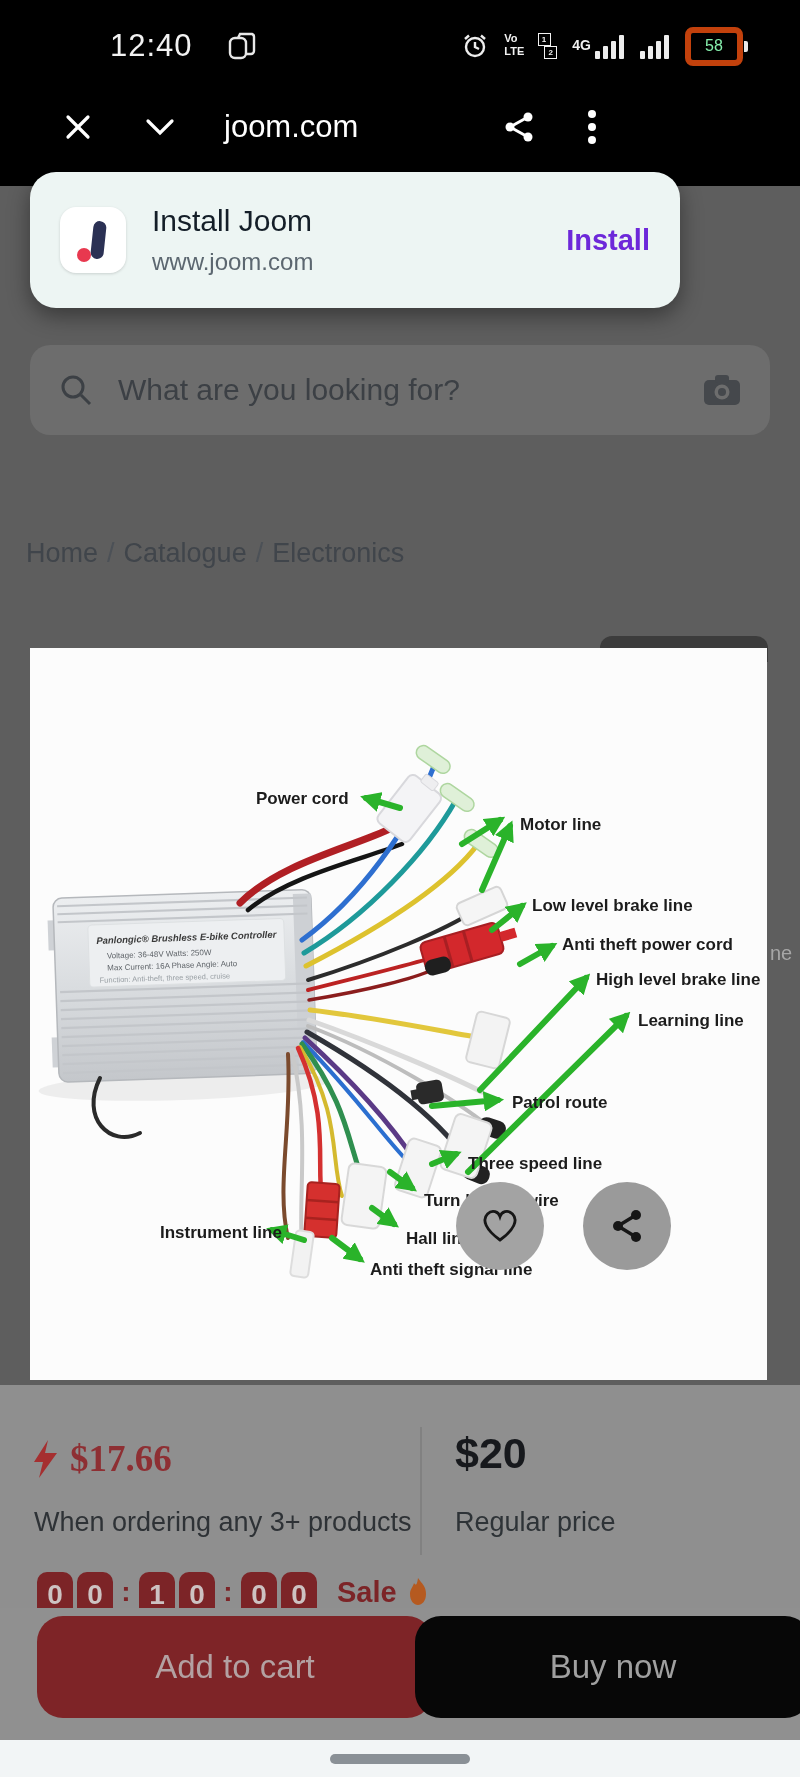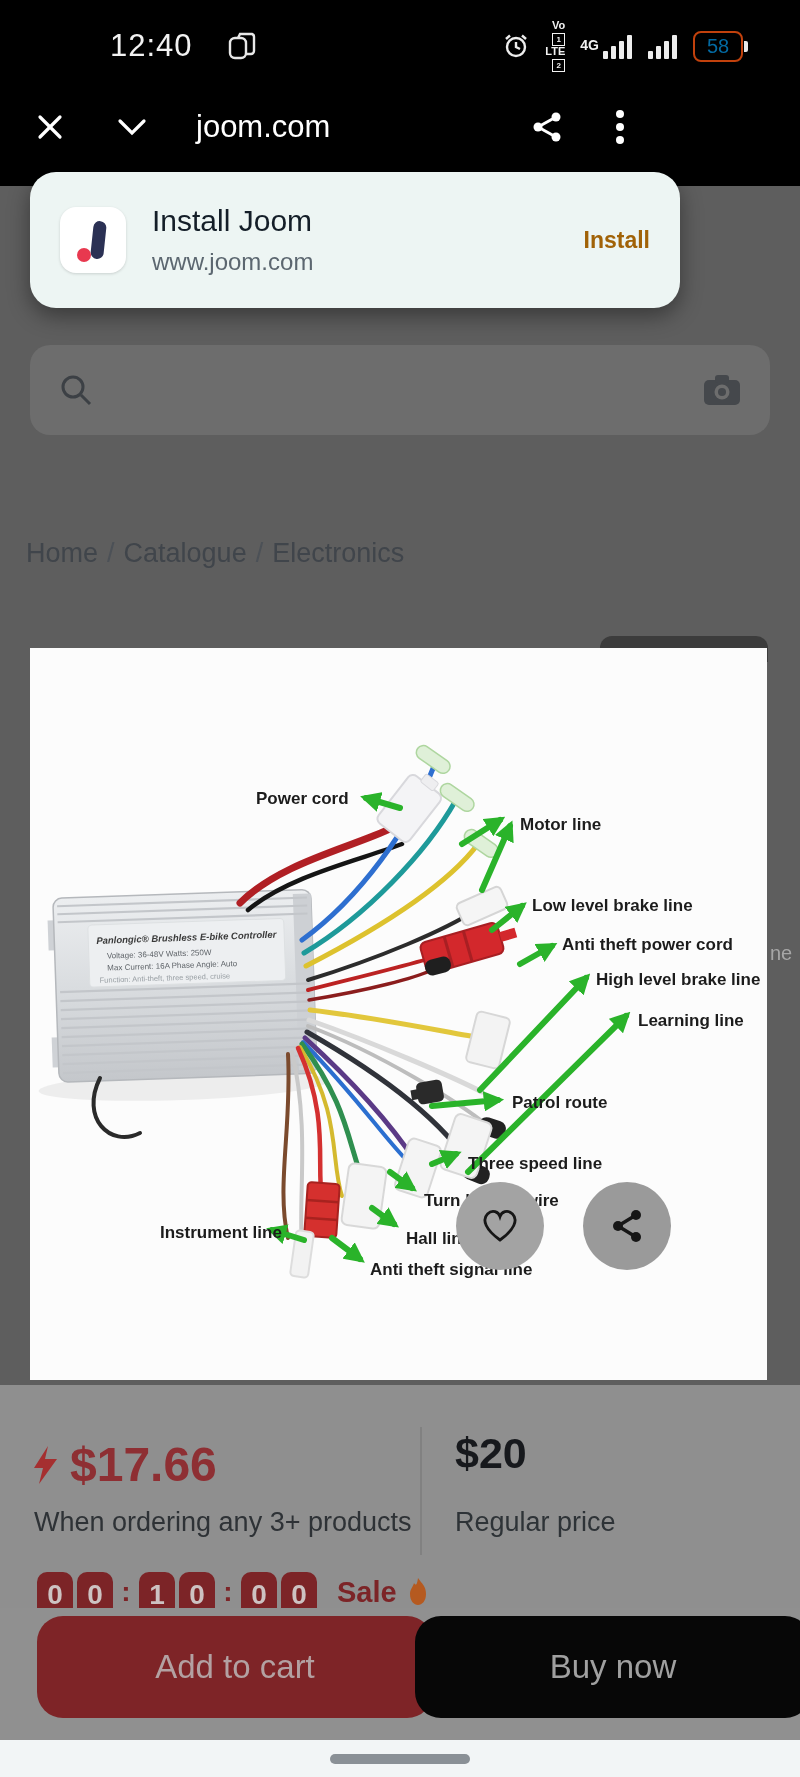--- a/index.html
+++ b/index.html
@@ -6,58 +6,58 @@
   #screen{position:relative;width:800px;height:1777px;overflow:hidden;
     font-family:"Liberation Sans",sans-serif;background:#5e5e5e;}
   
   .chrome{position:absolute;left:0;top:0;width:800px;height:186px;background:#000;z-index:5;}
   .statusbar{position:absolute;left:0;top:0;width:800px;height:92px;display:flex;align-items:center;
     padding:0 52px 0 110px;box-sizing:border-box;color:#f2f2f2;}
   .clock{font-size:31px;letter-spacing:1px;}
   .dualapp{margin-left:34px;}
   .sright{margin-left:auto;display:flex;align-items:center;gap:15px;}
   .volte{display:flex;flex-direction:column;line-height:11px;font-size:11px;font-weight:bold;color:#f2f2f2;}
-  .volte .r{display:flex;align-items:flex-end;gap:2px;flex-direction:column;}
+  .volte .r{display:flex;align-items:flex-start;gap:20px;}
   .simbox{display:inline-block;width:11px;height:11px;border:1.5px solid #f2f2f2;font-size:8px;
     line-height:11px;text-align:center;font-weight:bold;}
   .netgrp{display:flex;align-items:flex-end;gap:4px;}
   .fourg{font-size:14px;font-weight:bold;margin-bottom:6px;}
   .batt{display:flex;align-items:center;}
-  .battbody{width:46px;height:27px;border:2px solid #c2410c;border-radius:8px;color:#0369a1;
-    font-size:20px;display:flex;align-items:center;justify-content:center;}
+  .battbody{width:46px;height:27px;border:6px solid #c2410c;border-radius:8px;color:#86efac;
+    font-size:16px;display:flex;align-items:center;justify-content:center;}
   .battnub{width:4px;height:11px;background:#e8e8e8;border-radius:0 2px 2px 0;margin-left:1px;}
   .browserbar{position:absolute;left:0;top:92px;width:661px;height:70px;display:flex;align-items:center;
-    padding:0 36px;box-sizing:border-box;color:#fff;}
+    padding:0 64px;box-sizing:border-box;color:#fff;}
   .btitle{font-size:31px;margin-left:48px;}
   .bico{display:flex;align-items:center;justify-content:center;}
   
   .banner{position:absolute;left:30px;top:172px;width:650px;height:136px;background:#edf5f3;
     border-radius:26px;display:flex;align-items:center;padding:0 30px;box-sizing:border-box;
     box-shadow:0 8px 22px rgba(0,0,0,.4);z-index:20;}
   .applogo{width:66px;height:66px;background:#fff;border-radius:16px;position:relative;flex:none;
     box-shadow:0 1px 3px rgba(0,0,0,.15);}
   .btexts{margin-left:26px;}
   .btitle2{font-size:30px;color:#141e28;}
   .burl{font-size:24px;color:#5c6770;margin-top:10px;}
-  .binstall{margin-left:auto;font-size:23px;font-weight:bold;color:#a16207;}
+  .binstall{margin-left:auto;font-size:29px;font-weight:bold;color:#6d28d9;}
   
   .page{position:absolute;left:0;top:186px;width:800px;height:1554px;background:#5e5e5e;}
   .searchbar{position:absolute;left:30px;top:159px;width:740px;height:90px;background:#6d6d6d;
     border-radius:20px;display:flex;align-items:center;padding:0 28px;box-sizing:border-box;}
   .sphold{font-size:30px;color:#3c4045;margin-left:24px;}
   .camwrap{margin-left:auto;}
   .crumbs{position:absolute;left:26px;top:352px;display:flex;gap:9px;font-size:27px;color:#40454b;}
   .crumbs .sep{color:#4c5157;}
   .peekbadge{position:absolute;left:600px;top:450px;width:168px;height:26px;background:#3c3c3c;
     border-radius:12px 12px 0 0;z-index:1;}
   .pimage{position:absolute;left:30px;top:462px;width:737px;height:732px;background:#fcfcfc;z-index:2;}
   .edgefrag{position:absolute;left:770px;top:756px;font-size:20px;color:#a6a6a6;z-index:1;}
   .pricesec{position:absolute;left:0;top:1199px;width:800px;height:223px;background:#8f8f8f;z-index:3;}
   .flashrow{position:absolute;left:34px;top:52px;display:flex;align-items:center;gap:12px;}
-  .flashprice{font-size:48px;font-weight:bold;color:#8e2f33;}
+  .flashprice{font-size:37px;font-weight:bold;color:#8e2f33;font-family:Liberation Serif, serif;}
   .flashcond{position:absolute;left:34px;top:122px;font-size:27px;color:#2e3236;}
   .pdiv{position:absolute;left:420px;top:42px;width:2px;height:128px;background:#818181;}
   .regprice{position:absolute;left:455px;top:44px;font-size:43px;font-weight:bold;color:#17191d;}
   .reglabel{position:absolute;left:455px;top:122px;font-size:27px;color:#2e3337;text-align:center;}
   .roundbtn{position:absolute;width:88px;height:88px;border-radius:50%;display:flex;align-items:center;
     justify-content:center;z-index:4;}
   .favbtn{left:456px;top:996px;background:#a3a3a3;}
   .sharebtn{left:583px;top:996px;background:#9a9a9a;}
   .countdown{position:absolute;left:37px;top:1386px;height:36px;display:flex;align-items:flex-start;z-index:3;}
   .tile{width:36px;height:46px;background:#7c2427;border-radius:10px;color:#cdc2c2;font-size:28px;
@@ -181,20 +181,21 @@
 
   <div class="page">
 
     <div class="searchbar">
       <span>
         <svg width="36" height="36" viewBox="0 0 36 36" fill="none" stroke="#3c4045" stroke-width="3">
           <circle cx="15" cy="15" r="10"></circle>
             <path d="M23,23 L32,32"></path>
         </svg>
       </span>
+      <span class="sphold">What are you looking for?</span>
       <span class="camwrap">
         <svg width="40" height="34" viewBox="0 0 40 34">
           <rect x="2" y="7" width="36" height="25" rx="5" fill="#45484c"></rect>
           <rect x="13" y="2" width="14" height="8" rx="3" fill="#45484c"></rect>
           <circle cx="20" cy="19" r="7.5" fill="#6d6d6d"></circle>
           <circle cx="20" cy="19" r="4" fill="#45484c"></circle>
         </svg>
       </span>
     </div>
 

